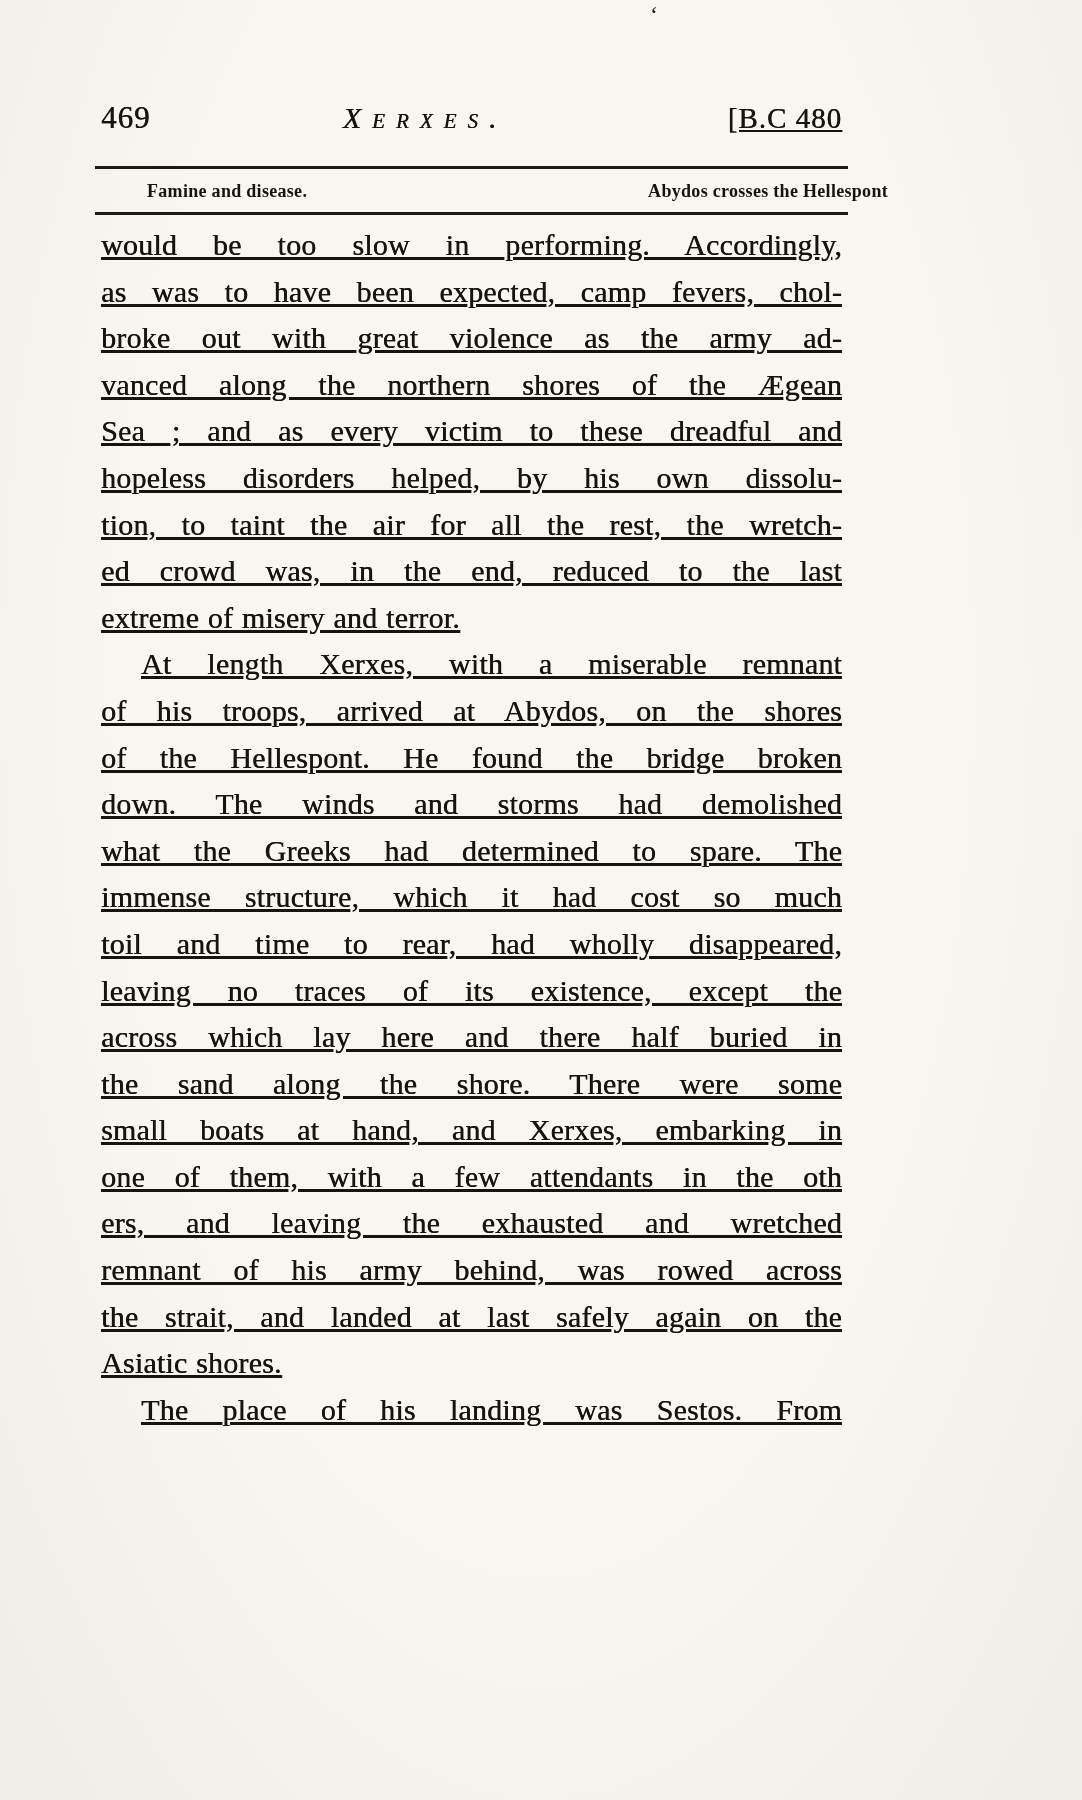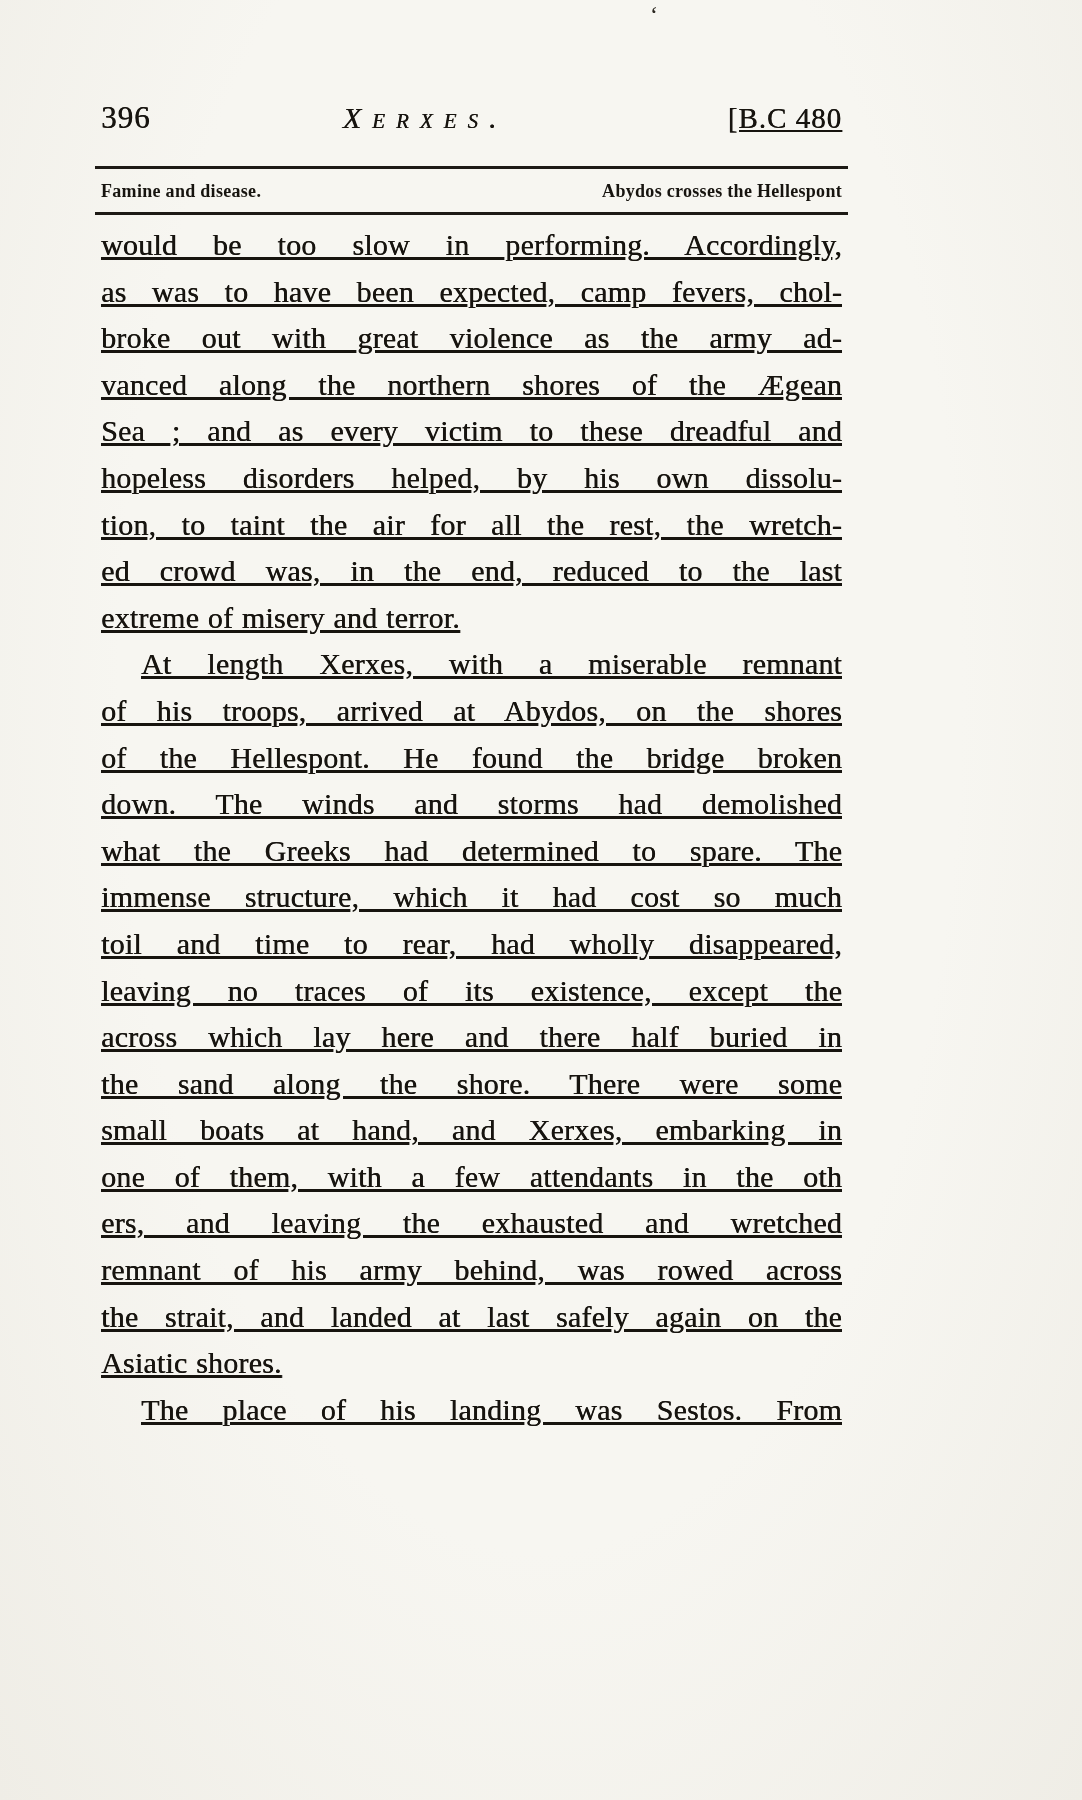--- a/index.html
+++ b/index.html
@@ -58,20 +58,21 @@
   .rule2 { top: 212px; height: 3px; }
   
   .runheads {
     top: 181px;
     display: flex;
     justify-content: space-between;
     align-items: center;
     font-size: 18px;
     font-weight: 700;
     letter-spacing: 0.3px;
+    margin-left: 46px;
   }
   
   .bodytext {
     top: 222px;
     text-decoration: underline;
   }
   .line {
     font-size: 30px;
     line-height: 46.6px;
     height: 46.6px;
@@ -95,21 +96,21 @@
   }
 </style>
 </head>
 <body>
 
 <div class="page">
 
   <span class="artifact">ʻ</span>
 
   <header class="content pagehead" style="position:absolute;">
-    <span class="pgnum">396</span>
+    <span class="pgnum">469</span>
     <span class="title">Xerxes.</span>
     <span class="hdate">[B.C 480</span>
   </header>
 
   <div class="rule rule1"></div>
 
   <div class="content runheads" style="position:absolute;">
     <span>Famine and disease.</span>
     <span>Abydos crosses the Hellespont</span>
   </div>

